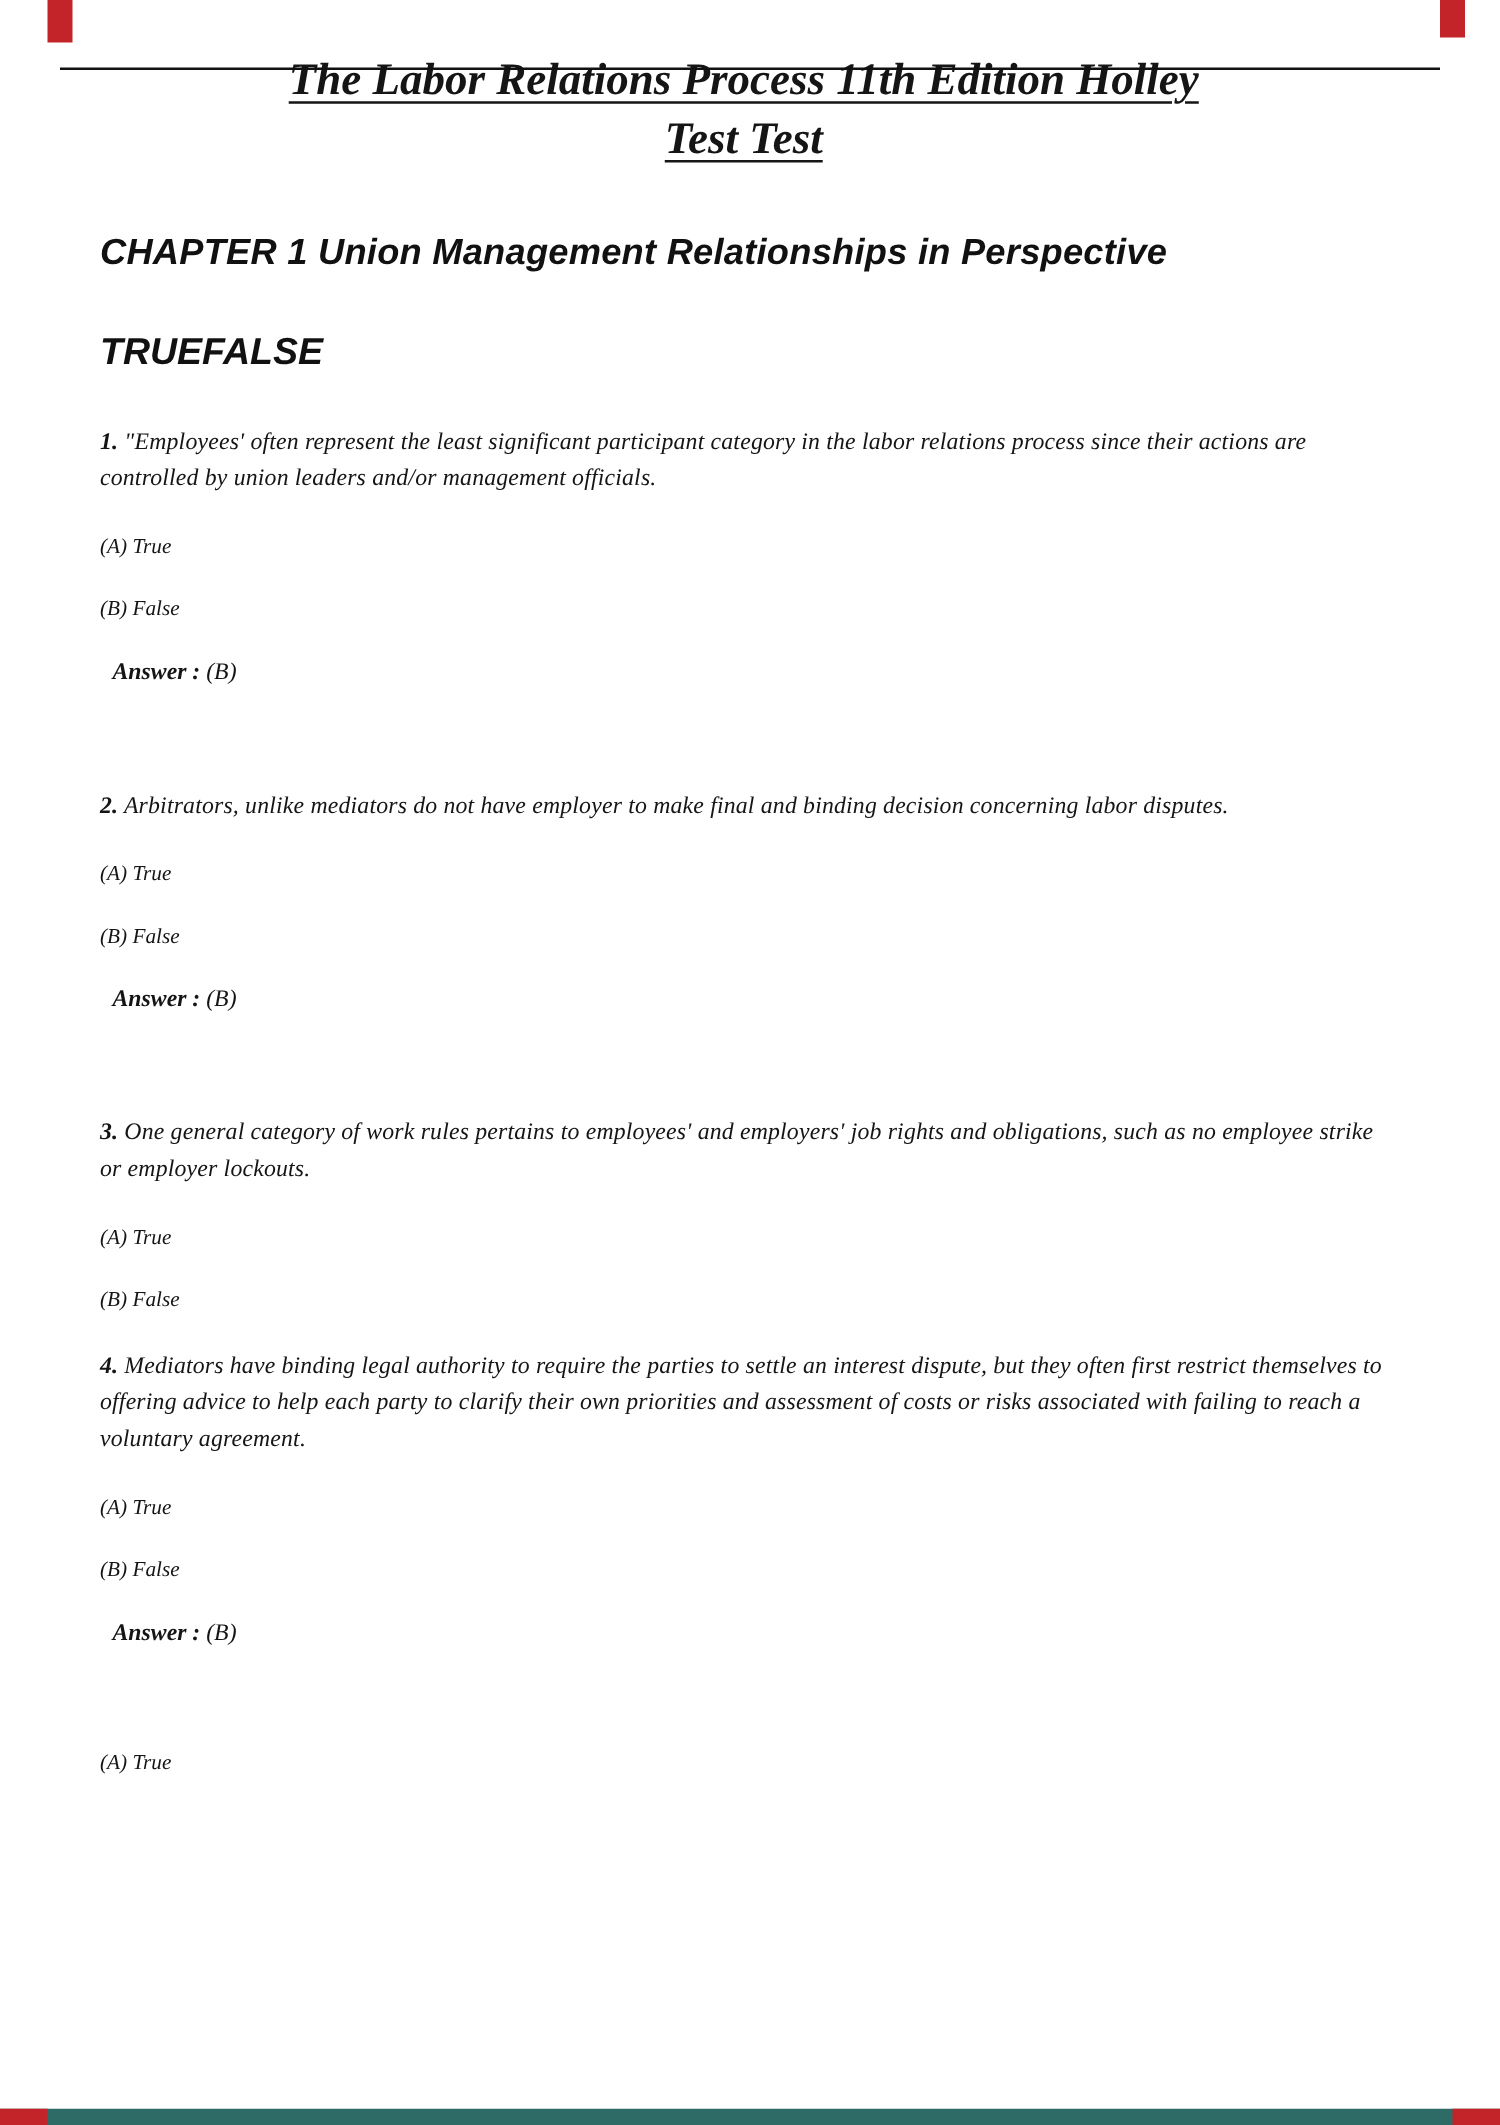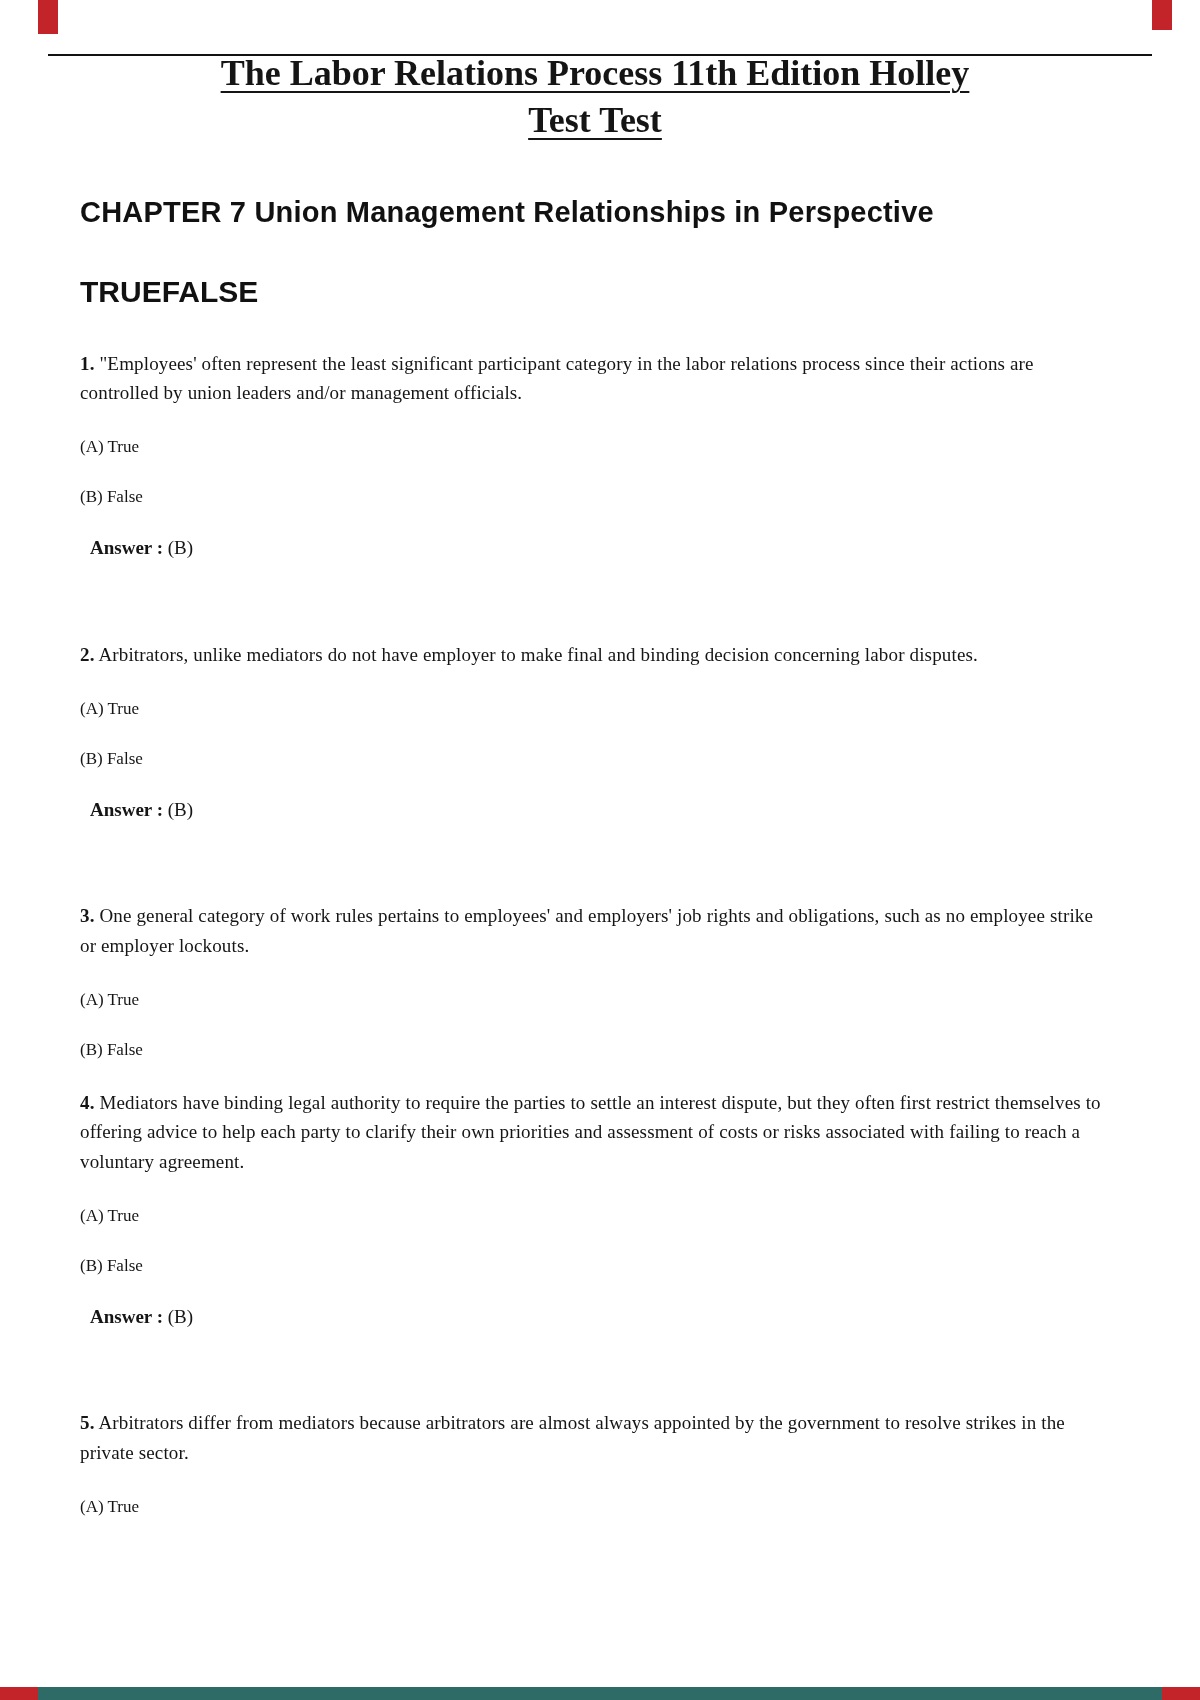--- a/index.html
+++ b/index.html
@@ -30,21 +30,22 @@
     position: absolute;
     left: 0; right: 0; bottom: 0;
     height: 13px;
     background: #2f6b66;
   }
   .footer-bar .corner { position: absolute; top: 0; bottom: 0; width: 38px; background: #c2242a; }
   .footer-bar .corner.left  { left: 0; }
   .footer-bar .corner.right { right: 0; }
 
   .content {
-    padding: 50px 90px 0 80px;
+    padding: 40px 90px 0 80px;
+    font-style: italic;
   }
 
   .doc-title {
     text-align: center;
     font-weight: bold;
     font-size: 36px;
     line-height: 1.3;
     margin: 0 0 52px 0;
   }
   .doc-title .line {
@@ -98,21 +99,21 @@
 <div class="red-mark top-right"></div>
 <div class="top-rule"></div>
 
 <div class="content">
 
   <h1 class="doc-title">
     <span class="line">The Labor Relations Process 11th Edition Holley</span><br>
     <span class="line">Test Test</span>
   </h1>
 
-  <h2 class="chapter-heading">CHAPTER 7 Union Management Relationships in Perspective</h2>
+  <h2 class="chapter-heading">CHAPTER 1 Union Management Relationships in Perspective</h2>
 
   <h3 class="section-heading">TRUEFALSE</h3>
 
   <div class="question">
     <p class="q-text">
       <strong>1.</strong>
       <span>"Employees' often represent the least significant participant category in the labor relations process since their actions are controlled by union leaders and/or management officials.</span>
     </p>
     <p class="option">(A) True</p>
     <p class="option">(B) False</p>
@@ -151,24 +152,20 @@
     </p>
     <p class="option">(A) True</p>
     <p class="option">(B) False</p>
     <p class="answer">
       <strong>Answer :</strong>
       <span>(B)</span>
     </p>
   </div>
 
   <div class="question">
-    <p class="q-text">
-      <strong>5.</strong>
-      <span>Arbitrators differ from mediators because arbitrators are almost always appointed by the government to resolve strikes in the private sector.</span>
-    </p>
     <p class="option">(A) True</p>
   </div>
 
 </div>
 
 <div class="footer-bar">
   <div class="corner left"></div>
   <div class="corner right"></div>
 </div>
 

